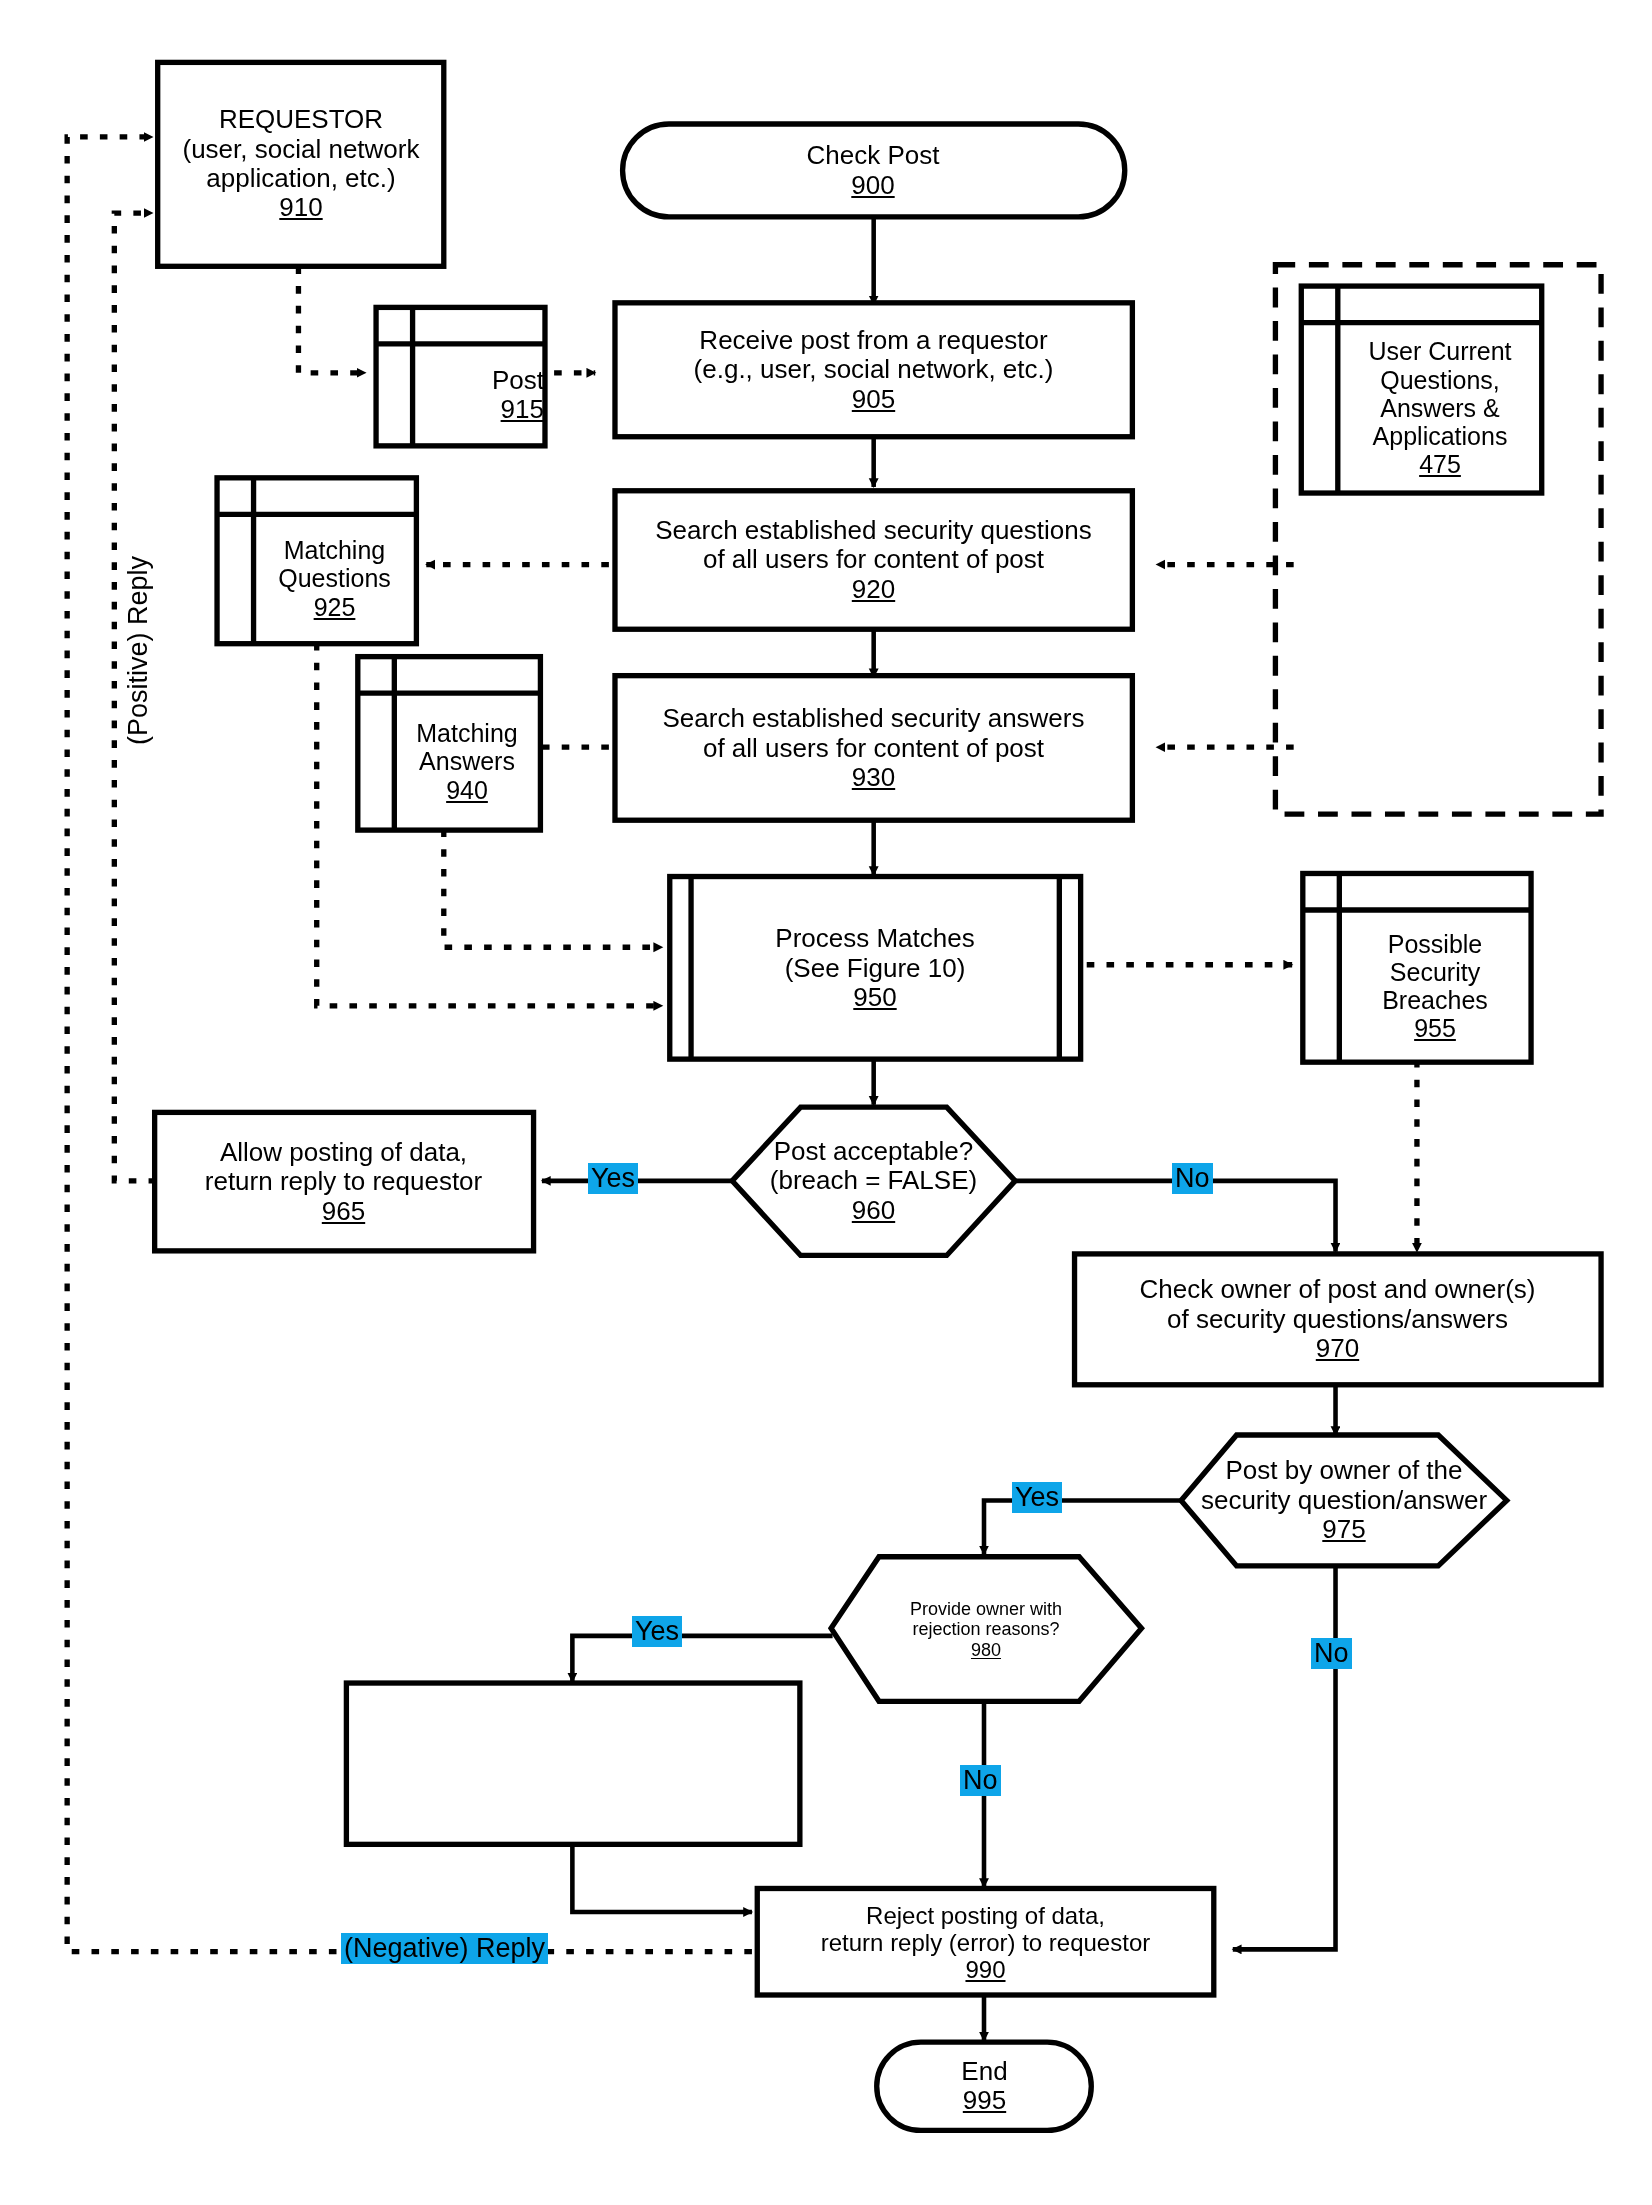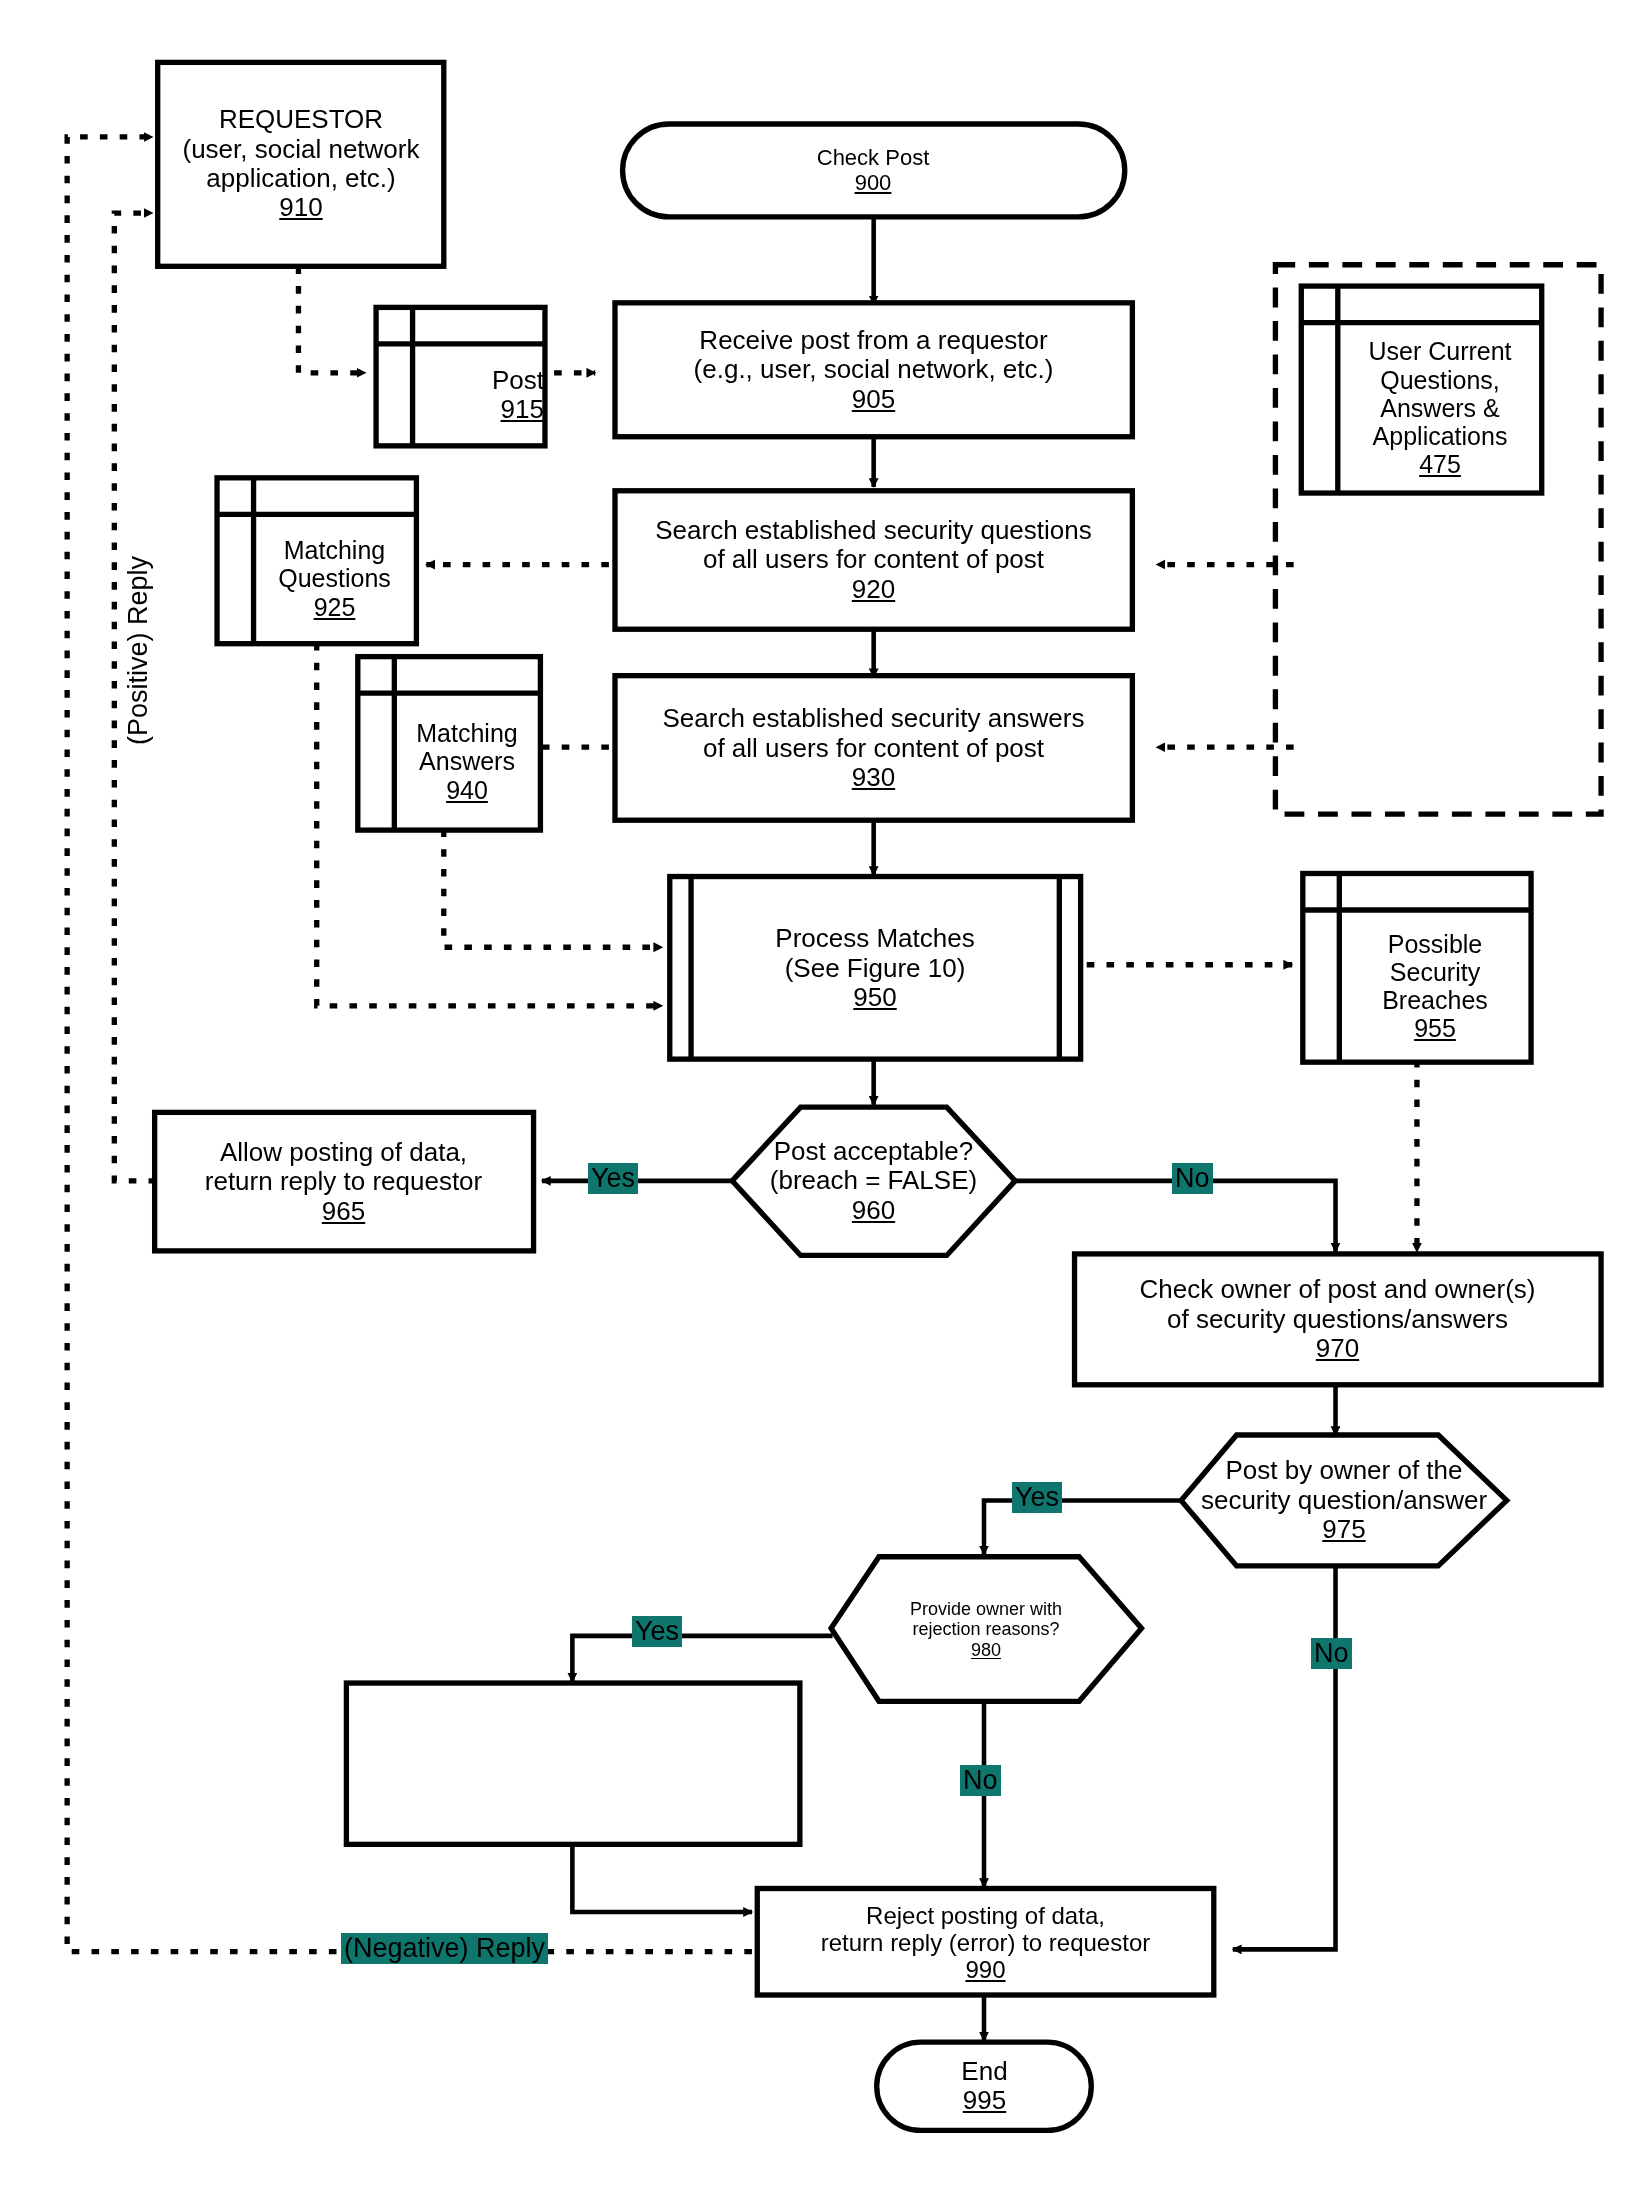--- a/index.html
+++ b/index.html
@@ -38,21 +38,21 @@
     font-family: Liberation Sans, sans-serif;
   }
   .node-text .ln { white-space: nowrap; }
   .ref {
     text-decoration: underline;
     text-underline-offset: 2.3px;
   }
   .edge-label {
     position: absolute;
     color: #000000;
-    background: #0f766e;
+    background: #0ea5e9;
     font-family: "Liberation Sans", sans-serif;
     white-space: nowrap;
     text-align: center;
     padding: 0 3px;
   }
   .rot-label {
     position: absolute;
     color: #000000;
     background: #ffffff;
     font-family: "Liberation Sans", sans-serif;
@@ -203,21 +203,21 @@
     </g>
   </svg>
 
   <div class="node-text" style="left:158px; top:62px; width:286px; height:204px; font-size:26px;">
     <span class="ln">REQUESTOR</span>
     <span class="ln">(user, social network</span>
     <span class="ln">application, etc.)</span>
     <span class="ln ref">910</span>
   </div>
 
-  <div class="node-text" style="left:622px; top:124px; width:502px; height:93px; font-size:22px;align-items:center;">
+  <div class="node-text" style="left:622px; top:124px; width:502px; height:93px; font-size:26px;align-items:center;">
     <span class="ln">Check Post</span>
     <span class="ln ref">900</span>
   </div>
 
   <div class="node-text" style="left:412px; top:344px; width:132px; height:102px; font-size:26px;align-items:flex-end;">
     <span class="ln">Post</span>
     <span class="ln ref">915</span>
   </div>
 
   <div class="node-text" style="left:615px; top:303px; width:517px; height:134px; font-size:26px;">

